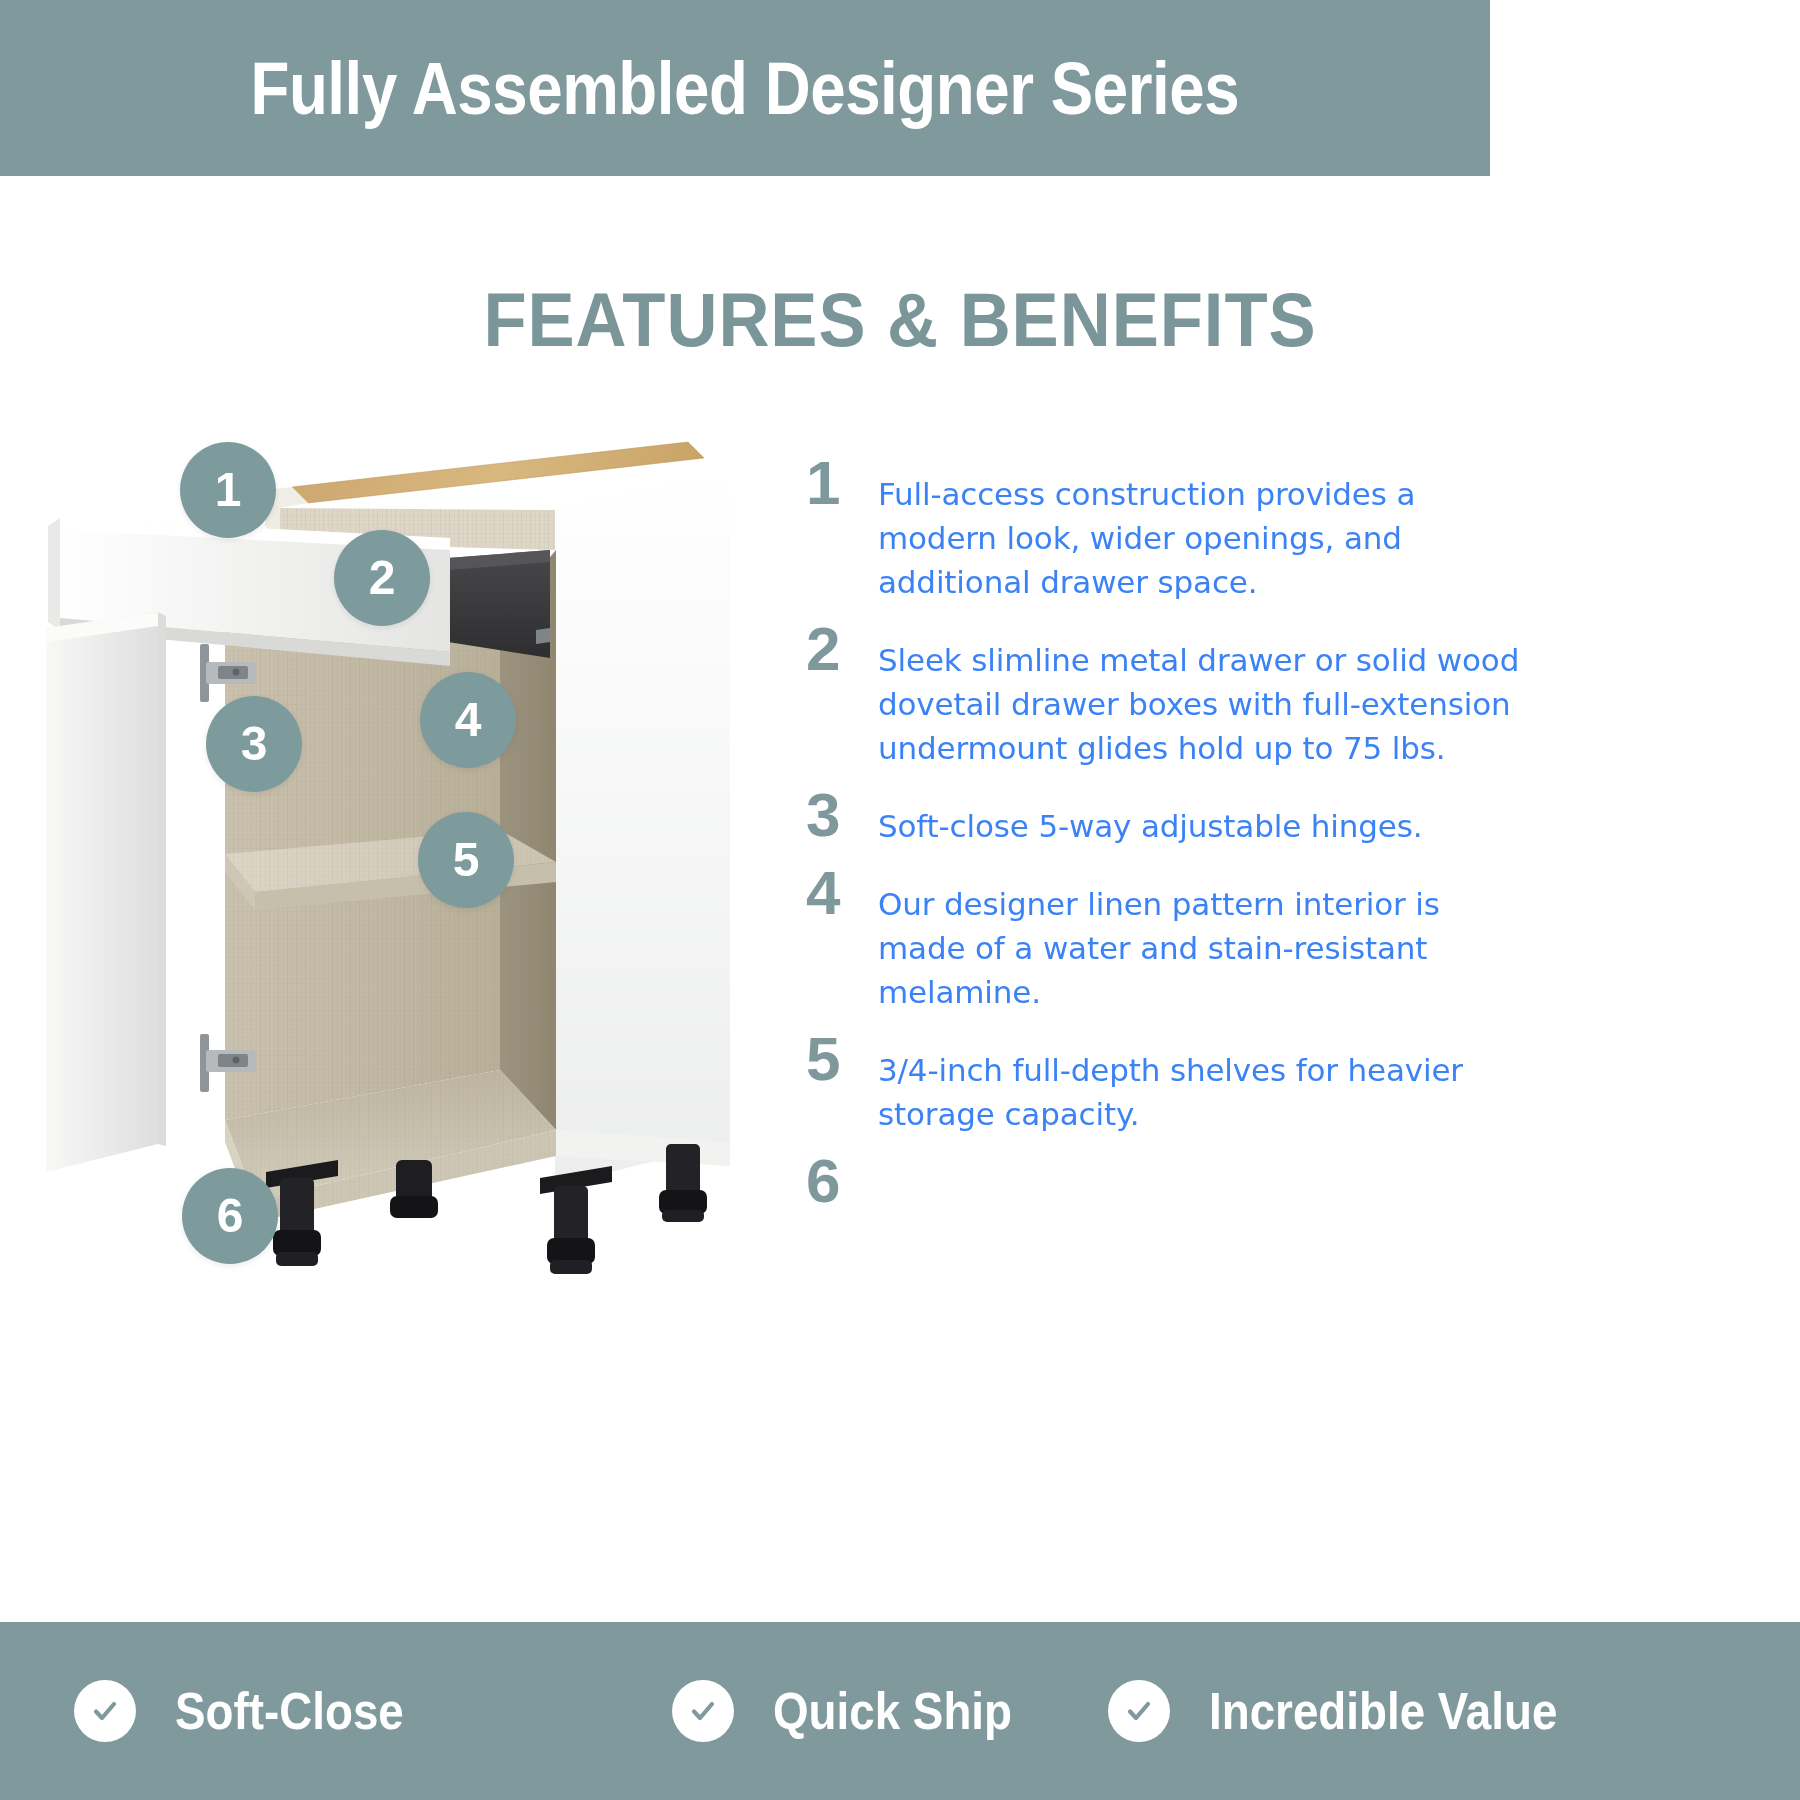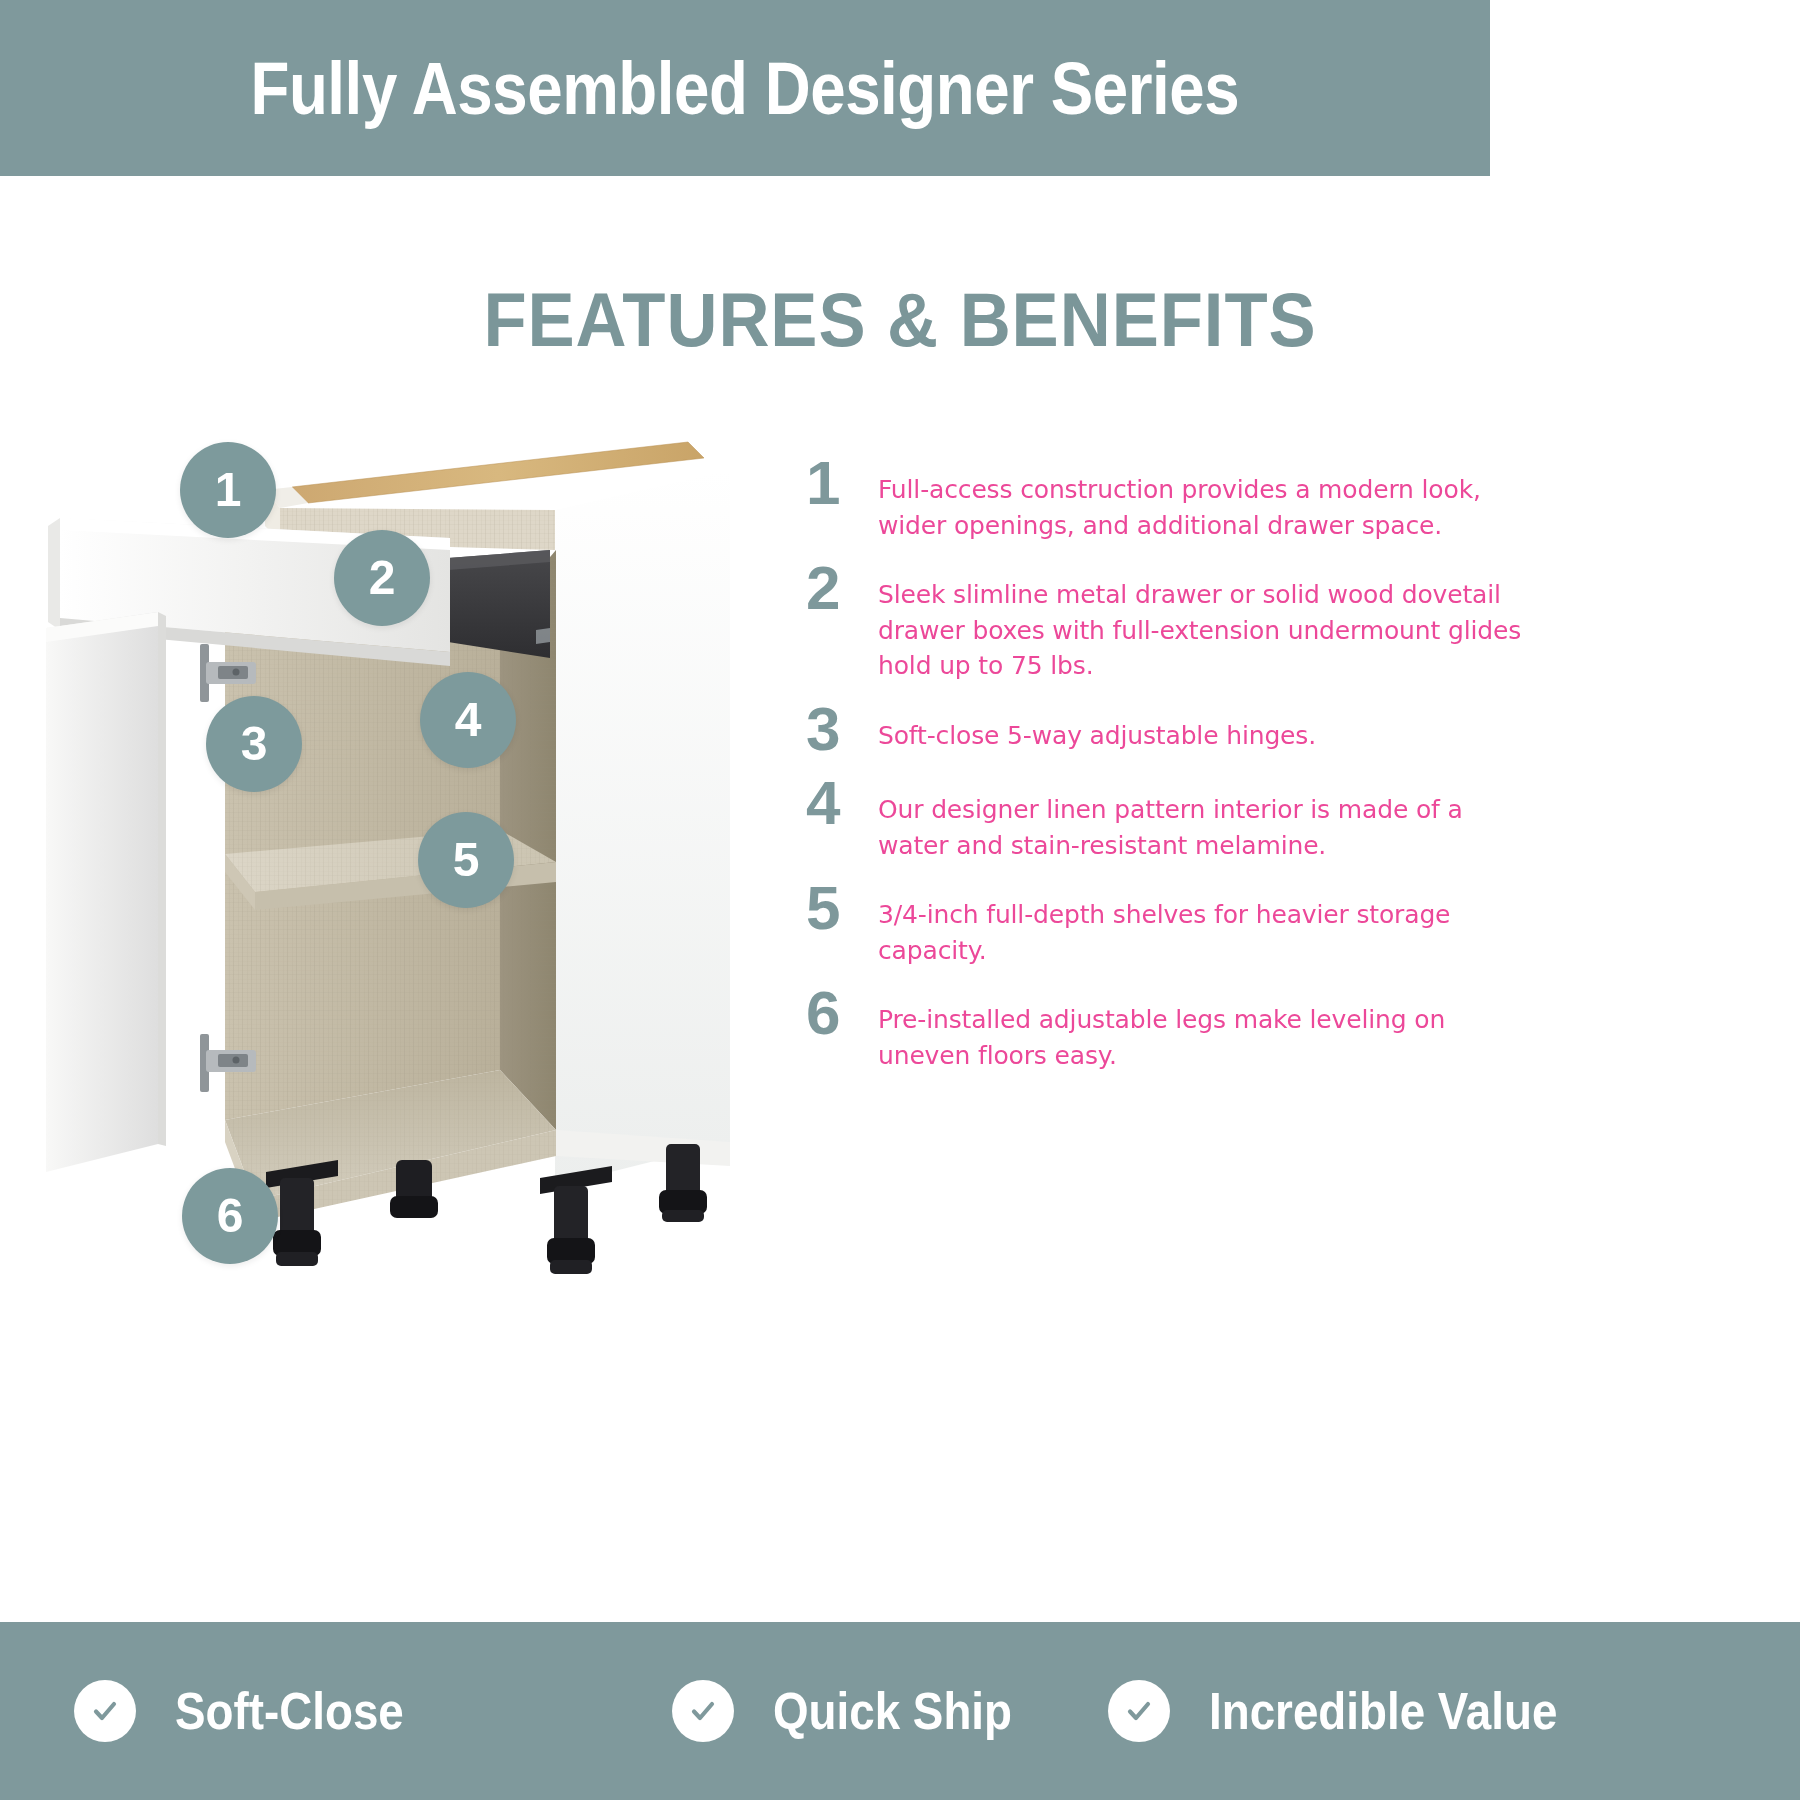--- a/index.html
+++ b/index.html
@@ -89,23 +89,23 @@
     color: #7e989b;
     font-family: "Liberation Sans", sans-serif;
     font-size: 62px;
     font-weight: bold;
     line-height: 0.95;
     text-align: left;
     padding-top: 2px;
   }
   .feature-text {
     flex: 1 1 auto;
-    color: #ec4899;
+    color: #3b82f6;
     font-family: "DejaVu Sans", sans-serif;
-    font-size: 25px;
+    font-size: 31px;
     line-height: 1.42;
     letter-spacing: -0.15px;
     padding-top: 20px;
   }
 
   
   .footer-band {
     position: absolute;
     left: 0; top: 1622px;
     width: 1800px; height: 178px;
@@ -345,21 +345,20 @@
       <div class="feature-text">Our designer linen pattern interior is made of a water and stain-resistant melamine.</div>
     </div>
 
     <div class="feature-row">
       <div class="feature-num">5</div>
       <div class="feature-text">3/4-inch full-depth shelves for heavier storage capacity.</div>
     </div>
 
     <div class="feature-row">
       <div class="feature-num">6</div>
-      <div class="feature-text">Pre-installed adjustable legs make leveling on uneven floors easy.</div>
     </div>
 
   </div>
 
   <div class="footer-band">
 
     <div class="footer-item i0">
       <span class="check-circle">
         <svg width="34" height="34" viewBox="0 0 34 34">
           <path d="M8 17.5 L14 24 L26 10" fill="none" stroke="#7f999c" stroke-width="4.2" stroke-linecap="round" stroke-linejoin="round"></path>

